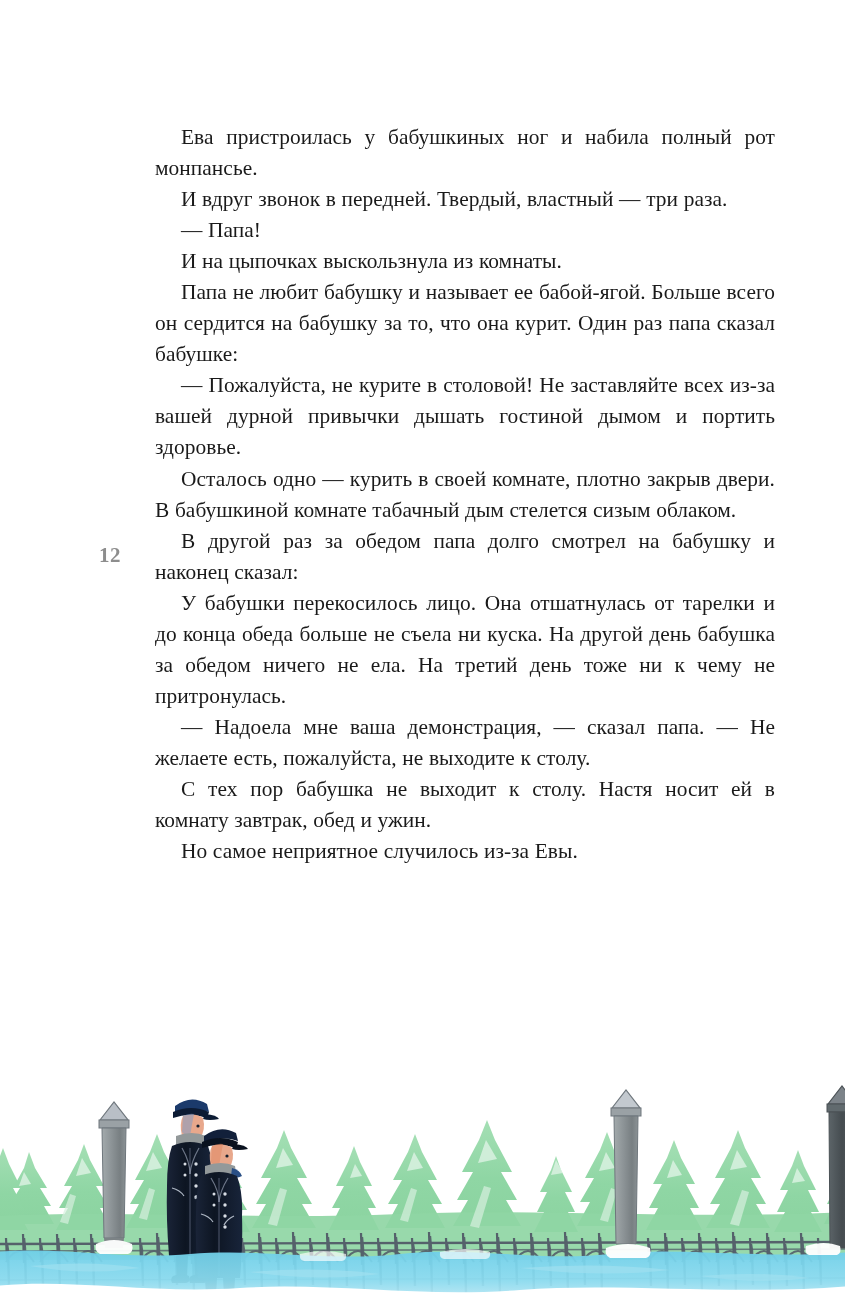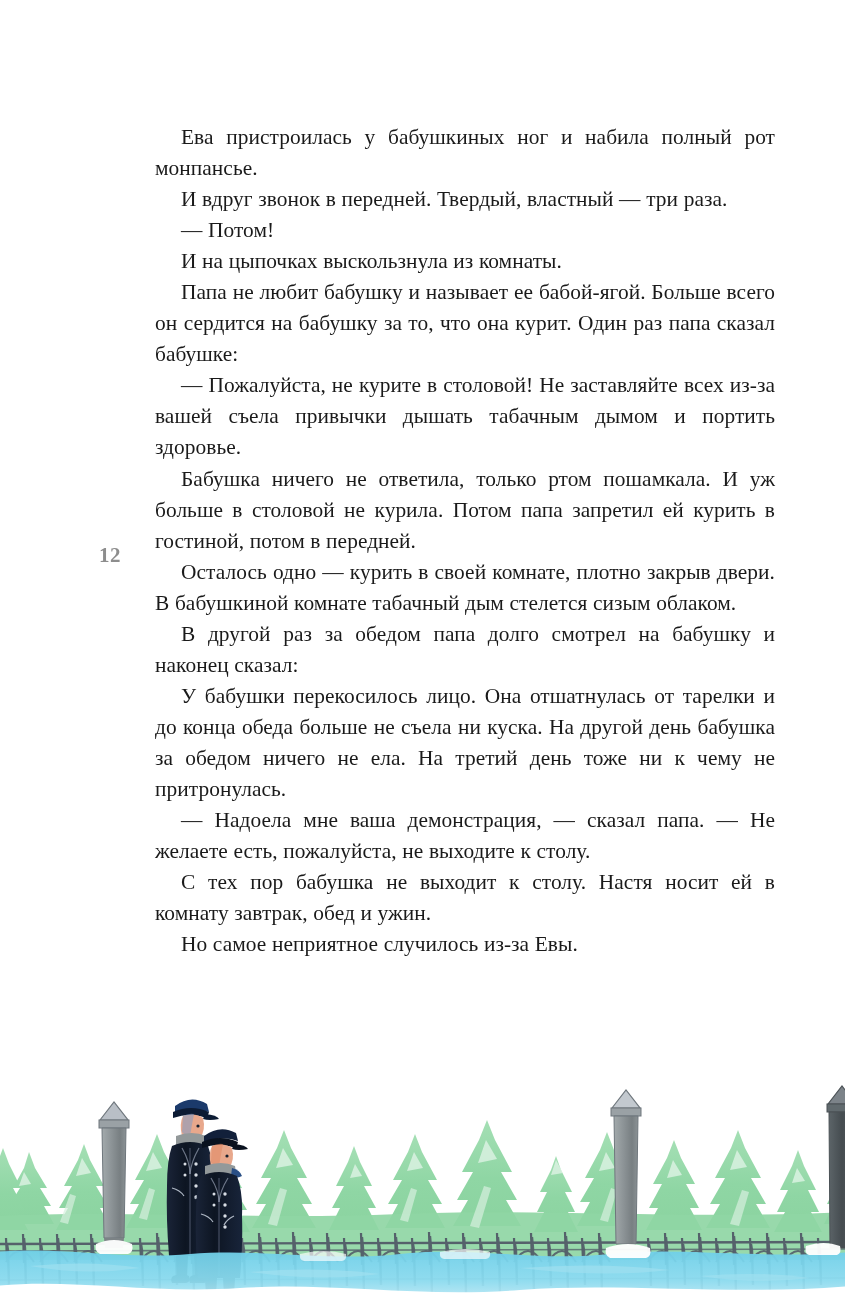--- a/index.html
+++ b/index.html
@@ -72,25 +72,24 @@
   #illustration svg { display: block; }
 </style>
 </head>
 <body>
 
 <div id="page">
 
   <div id="text-column">
     <p class="para">Ева пристроилась у бабушкиных ног и набила полный рот монпансье.</p>
     <p class="para">И вдруг звонок в передней. Твердый, властный — три раза.</p>
-    <p class="para dialogue">—  Потом!</p>
+    <p class="para dialogue">—  Папа!</p>
     <p class="para">И на цыпочках выскользнула из комнаты.</p>
     <p class="para">Папа не любит бабушку и называет ее бабой-ягой. Больше всего он сердится на бабушку за то, что она курит. Один раз папа сказал бабушке:</p>
-    <p class="para dialogue">—  Пожалуйста, не курите в столовой! Не заставляйте всех из-за вашей съела привычки дышать табачным дымом и портить здоровье.</p>
-    <p class="para">Бабушка ничего не ответила, только ртом пошамкала. И уж больше в столовой не курила. Потом папа запретил ей курить в гостиной, потом в передней.</p>
+    <p class="para dialogue">—  Пожалуйста, не курите в столовой! Не заставляйте всех из-за вашей дурной привычки дышать гостиной дымом и портить здоровье.</p>
     <p class="para">Осталось одно — курить в своей комнате, плотно закрыв двери. В бабушкиной комнате табачный дым стелется сизым облаком.</p>
     <p class="para">В другой раз за обедом папа долго смотрел на бабушку и наконец сказал:</p>
     <p class="para">У бабушки перекосилось лицо. Она отшатнулась от тарелки и до конца обеда больше не съела ни куска. На другой день бабушка за обедом ничего не ела. На третий день тоже ни к чему не притронулась.</p>
     <p class="para dialogue">—  Надоела мне ваша демонстрация, — сказал папа. — Не желаете есть, пожалуйста, не выходите к столу.</p>
     <p class="para">С тех пор бабушка не выходит к столу. Настя носит ей в комнату завтрак, обед и ужин.</p>
     <p class="para">Но самое неприятное случилось из-за Евы.</p>
   </div>
 
   <div id="folio">12</div>
 

